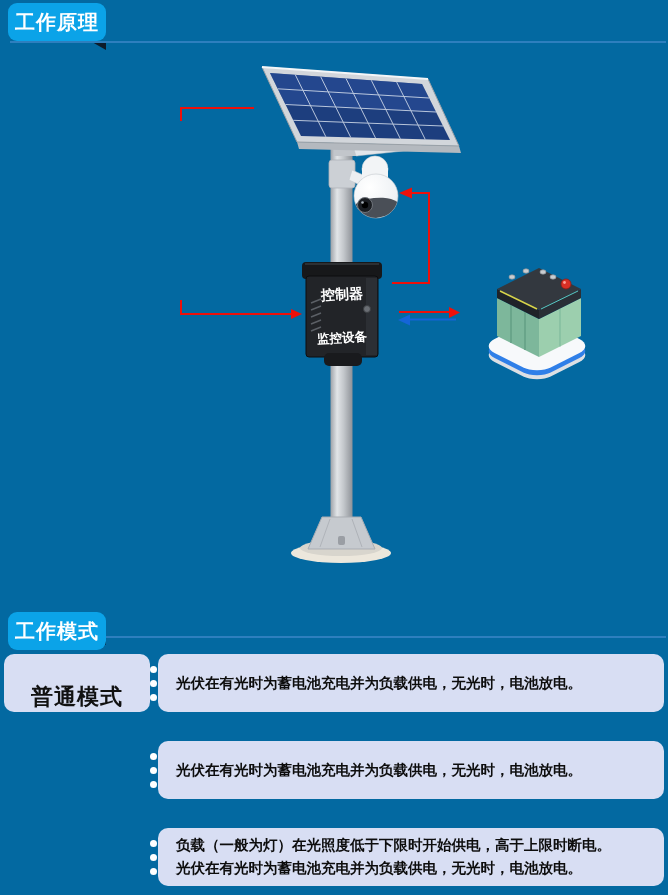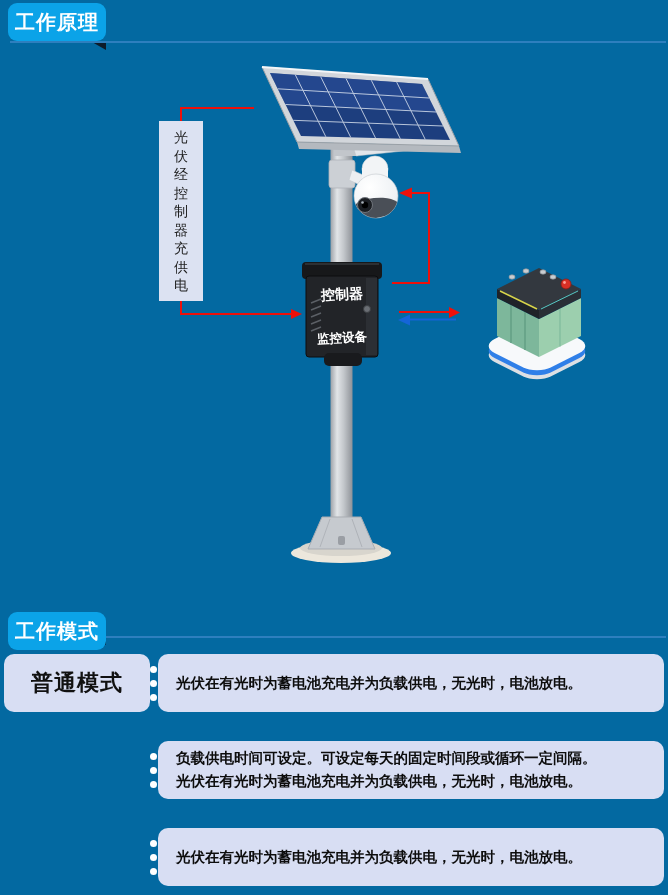--- a/index.html
+++ b/index.html
@@ -29,21 +29,21 @@
     background:var(--label-bg);z-index:4;display:flex;justify-content:center;padding-top:7px;}
   .flow-label span{display:block;width:1em;word-break:break-all;font-size:14px;
     line-height:18.5px;color:#1c1c1c;text-align:center;}
   .box-label{position:absolute;color:#ffffff;font-weight:700;text-align:center;z-index:4;}
   .box-label.title{left:310px;top:286px;width:64px;font-size:14px;transform:rotate(-3deg);}
   .box-label.subtitle{left:310px;top:330px;width:64px;font-size:12.5px;transform:rotate(-3deg);}
 
   
   .mode-row{position:absolute;left:0;width:668px;height:58px;}
   .mode-title-card{position:absolute;left:4px;top:0;width:146px;height:58px;
-    background:var(--card-bg);border-radius:10px;display:flex;align-items:center;justify-content:center;}
+    background:var(--card-bg);border-radius:10px;display:flex;align-items:flex-end;justify-content:center;}
   .mode-title-card .t{font-size:22px;font-weight:700;color:#111111;letter-spacing:1px;}
   .mode-desc-card{position:absolute;left:158px;top:0;width:506px;height:58px;
     background:var(--card-bg);border-radius:10px;display:flex;flex-direction:column;
     justify-content:center;padding-left:18px;padding-right:8px;}
   .mode-desc-card .l{font-size:14.5px;font-weight:700;color:#0d0d0d;line-height:23px;white-space:nowrap;}
   .dots{position:absolute;left:149px;top:0;width:8px;height:58px;display:flex;flex-direction:column;
     align-items:center;justify-content:center;gap:7px;z-index:2;}
   .dots i{display:block;width:7px;height:7px;border-radius:50%;background:#ffffff;}
 
   .diagram-svg{position:absolute;left:0;top:0;z-index:1;}
@@ -178,23 +178,20 @@
       <path d="M411,193 H429 V283 H392"></path>
       <path d="M399,312 H449"></path>
     </g>
     <polygon points="291,309 302,314 291,319" fill="var(--arrow-red)"></polygon>
     <polygon points="399,193 412,187.5 412,198.5" fill="var(--arrow-red)"></polygon>
     <polygon points="449,307 460,312.5 449,318" fill="var(--arrow-red)"></polygon>
     <path d="M409,319.5 H456" fill="none" stroke="var(--arrow-blue)" stroke-width="2"></path>
     <polygon points="410,314.5 398,320 410,325.5" fill="var(--arrow-blue)"></polygon>
   </svg>
 
-  <div class="flow-label">
-    <span>光伏经控制器充供电</span>
-  </div>
   <div class="box-label title">控制器</div>
   <div class="box-label subtitle">监控设备</div>
 
   <div class="rule" style="top:636px;"></div>
   <div class="fold" style="left:92px;top:637px;"></div>
   <div class="badge" style="top:612px;">工作模式</div>
 
   <div class="mode-row" style="top:654px;">
     <div class="mode-title-card">
       <span class="t">普通模式</span>
@@ -209,29 +206,29 @@
     </div>
   </div>
 
   <div class="mode-row" style="top:741px;">
     <div class="dots">
         <i></i>
         <i></i>
         <i></i>
       </div>
     <div class="mode-desc-card">
-      <div class="l">负载供电时间可设定。可设定每天的固定时间段或循环一定间隔。</div>
       <div class="l">光伏在有光时为蓄电池充电并为负载供电，无光时，电池放电。</div>
     </div>
   </div>
 
   <div class="mode-row" style="top:828px;">
     <div class="dots">
         <i></i>
         <i></i>
         <i></i>
       </div>
     <div class="mode-desc-card">
+      <div class="l">负载（一般为灯）在光照度低于下限时开始供电，高于上限时断电。</div>
       <div class="l">光伏在有光时为蓄电池充电并为负载供电，无光时，电池放电。</div>
     </div>
   </div>
 
 </div>
 
 </body></html>

